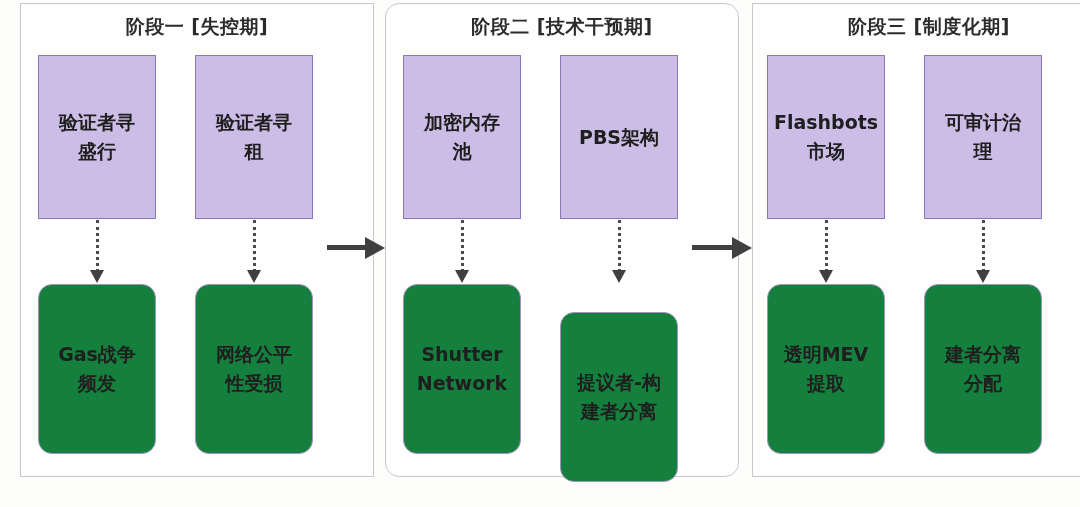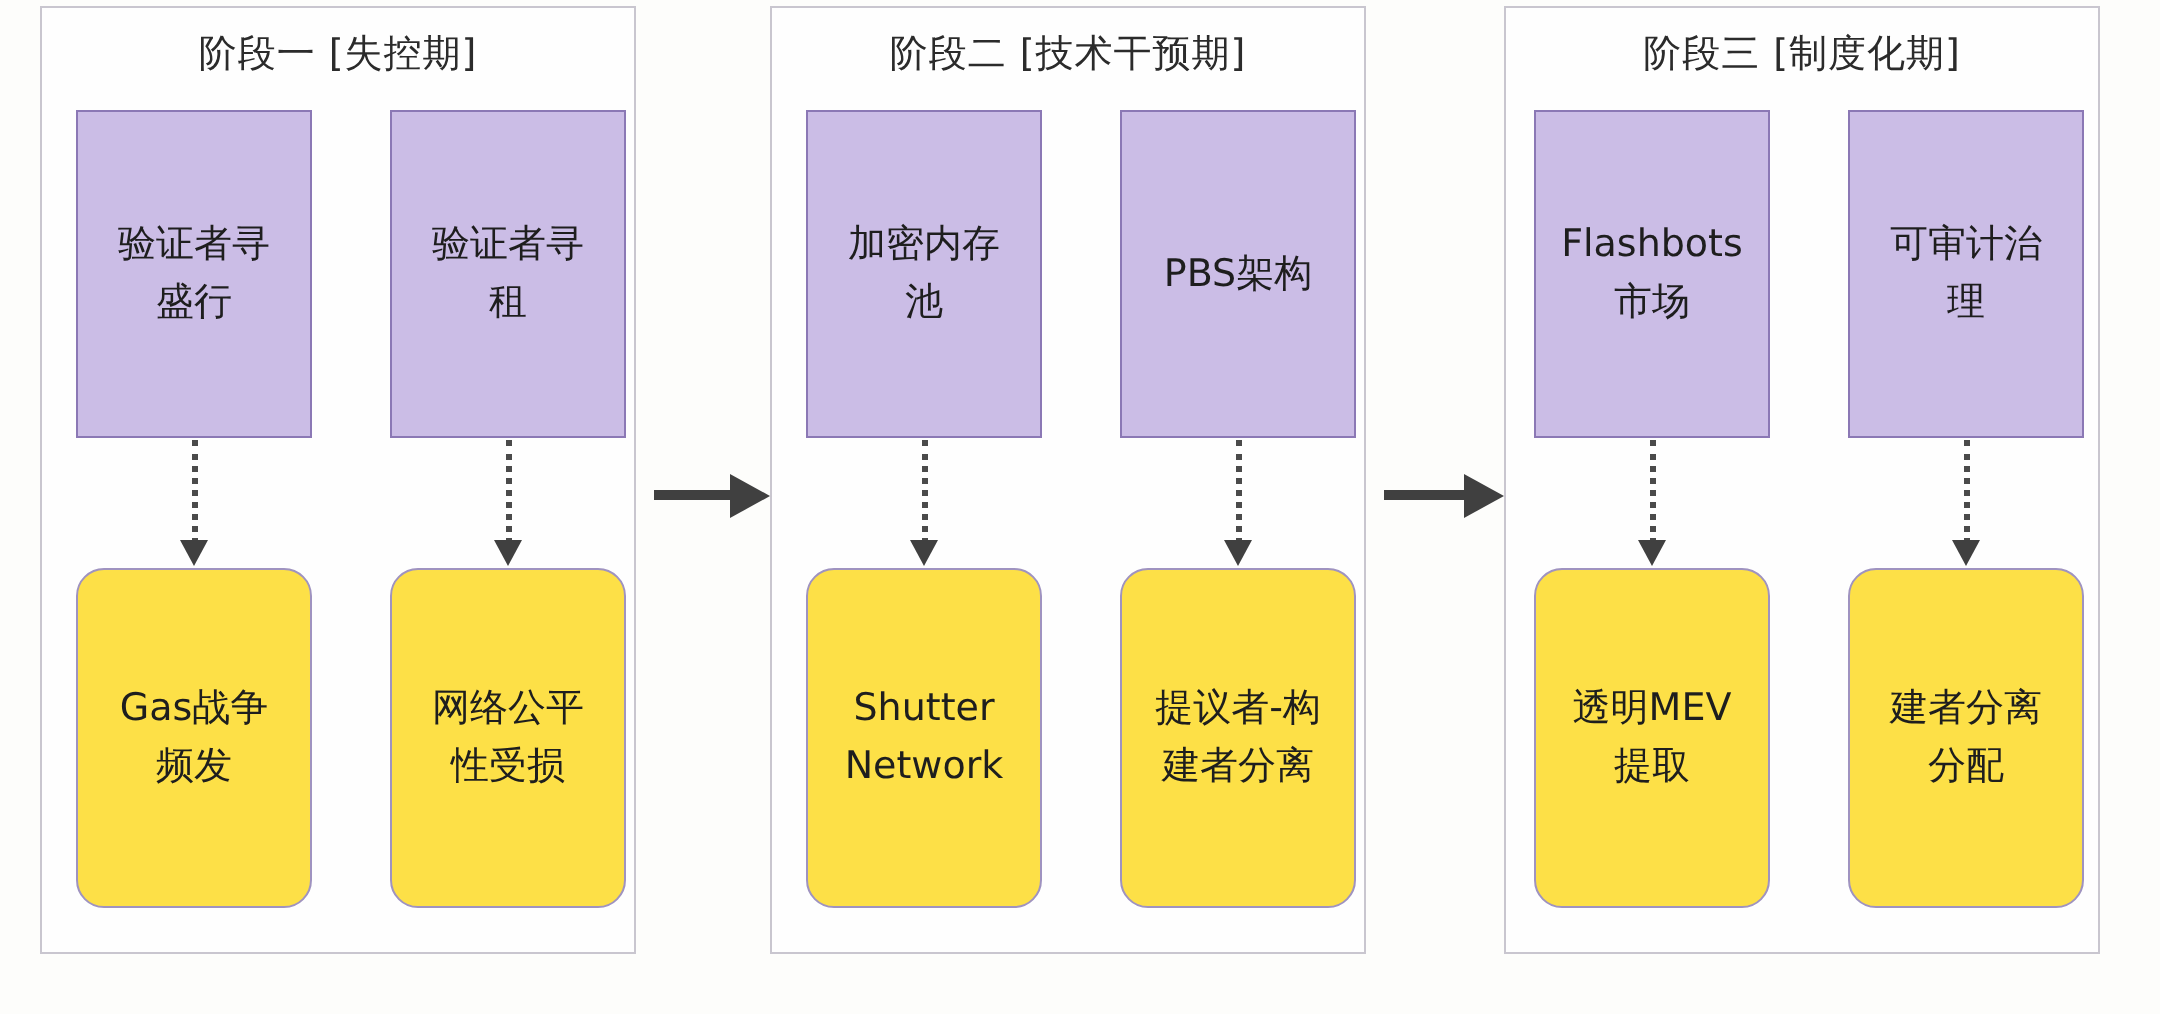--- a/index.html
+++ b/index.html
@@ -1,37 +1,37 @@
 <!DOCTYPE html>
 <html><head>
 <meta charset="utf-8">
 <style>
   html, body { margin:0; padding:0; }
   body {
     width:1080px; height:507px; background:#fdfdfb; position:relative; overflow:hidden;
     font-family: "DejaVu Sans", "Liberation Sans", sans-serif;
   }
   .group {
-    position:absolute; top:3px; height:474px; width:298px;
-    border:1px solid #c9c6cf; background:#fefefe; box-sizing:border-box;
+    position:absolute; top:3px; height:474px; width:354px;
+    border:1px solid #c9c6cf; background:#fefefe; box-sizing:border-box;font-weight:bold;
   }
   .group-title {
     position:absolute; top:10px; left:0; right:0; text-align:center;
     font-size:19px; color:#2b2b2b; letter-spacing:0.5px;
   }
   .node {
     position:absolute; width:118px; box-sizing:border-box;
     display:flex; align-items:center; justify-content:center; text-align:center;
     font-size:19px; line-height:29px; color:#1e1e1e; padding:0 10px;
   }
   .node.cause {
     top:51px; height:164px; background:#cbbde6; border:1.5px solid #8b78b5;
   }
   .node.effect {
-    top:280px; height:170px; background:#fde047; border:1.5px solid #9f93c0; border-radius:14px;
+    top:280px; height:170px; background:#15803d; border:1.5px solid #9f93c0; border-radius:14px;
   }
   .node span { white-space:pre-line; }
   .dash {
     position:absolute; top:216px; height:52px; width:0;
     border-left:3px dotted #4a4a4a;
   }
   .dash-head {
     position:absolute; top:266px; width:0; height:0;
     border-left:7px solid transparent; border-right:7px solid transparent;
     border-top:13px solid #404040;
@@ -69,38 +69,38 @@
       <span>网络公平
 性受损</span>
     </div>
 </div>
 
 <div class="flow-arrow" style="left:327px; width:58px;">
   <div class="flow-line" style="width:40px;"></div>
   <div class="flow-head" style="left:38px;"></div>
 </div>
 
-<div class="group" style="left:385px;">
+<div class="group" style="left:385px;border-radius:14px;">
   <div class="group-title">阶段二 [技术干预期]</div>
   <div class="node cause" style="left:17px;">
       <span>加密内存
 池</span>
     </div>
   <div class="node cause" style="left:174px;">
       <span>PBS架构</span>
     </div>
   <div class="dash" style="left:75px;"></div>
   <div class="dash-head" style="left:69px;"></div>
   <div class="dash" style="left:232px;"></div>
   <div class="dash-head" style="left:226px;"></div>
   <div class="node effect" style="left:17px;">
       <span>Shutter
 Network</span>
     </div>
-  <div class="node effect" style="left:174px;">
+  <div class="node effect" style="left:174px;margin-top:28px;">
       <span>提议者-构
 建者分离</span>
     </div>
 </div>
 
 <div class="flow-arrow" style="left:692px; width:60px;">
   <div class="flow-line" style="width:42px;"></div>
   <div class="flow-head" style="left:40px;"></div>
 </div>
 

